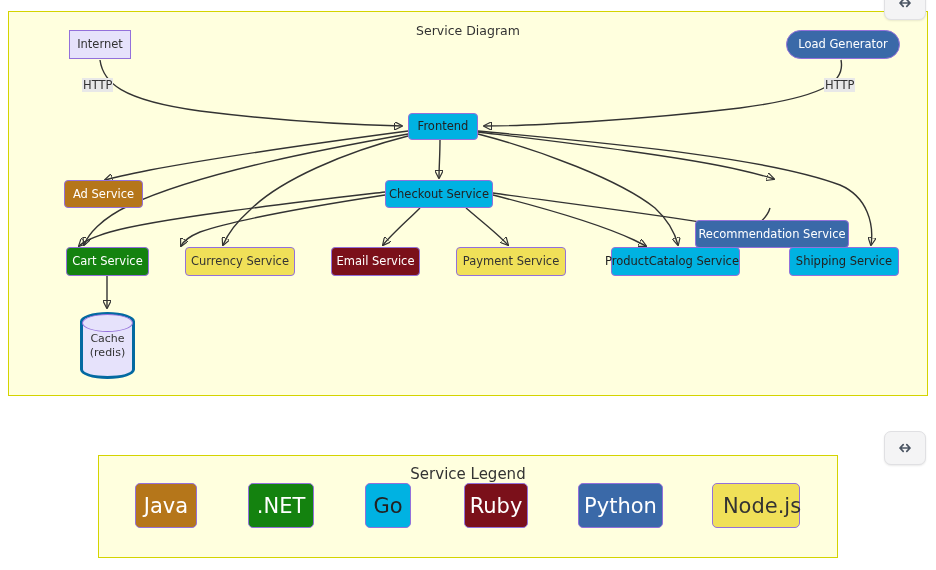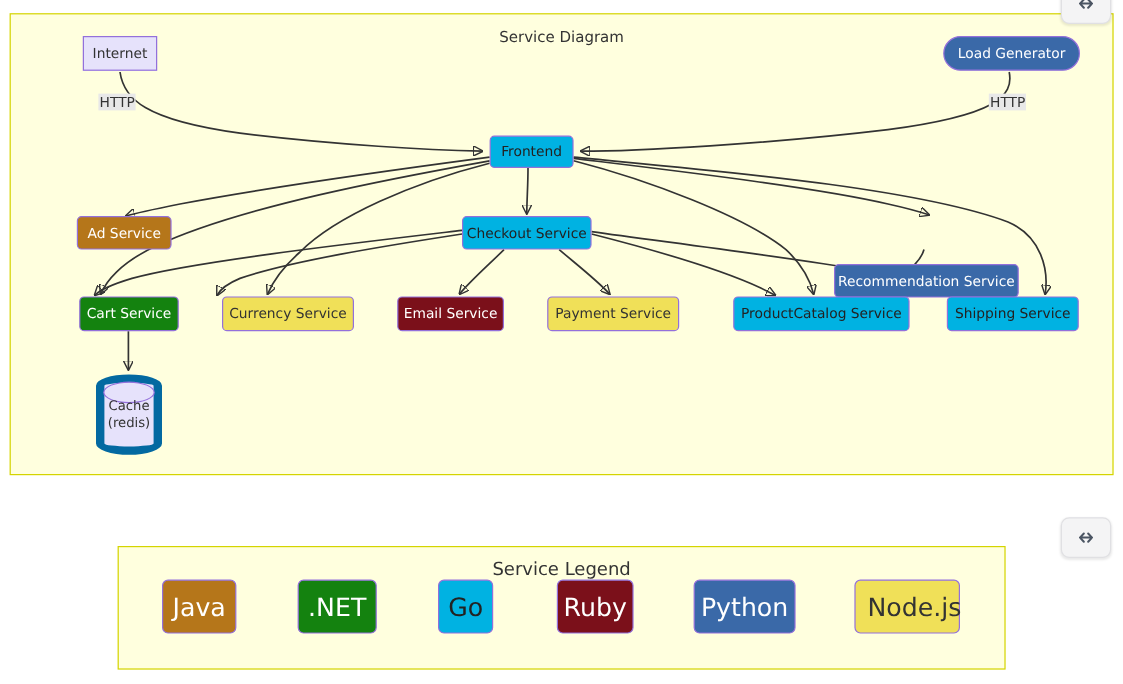--- a/index.html
+++ b/index.html
@@ -74,21 +74,21 @@
     text-align: center;
     font-family: "DejaVu Sans", "Liberation Sans", sans-serif;
   }
   .node.sharp  { border-radius: 0; }
   .node.pill   { border-radius: 18px; }
 
   
   .cyl {
     position: absolute;
     box-sizing: border-box;
-    border: 7px solid #0369a1;
+    border: 3px solid #0369a1;
     background: #e6e2fb;
     border-radius: 50% / 14%;
     display: flex;
     align-items: center;
     justify-content: center;
     text-align: center;
     font-size: 11px;
     color: #333333;
     line-height: 1.25;
     font-family: "DejaVu Sans", "Liberation Sans", sans-serif;
@@ -227,21 +227,21 @@
   </div>
 
   <div class="node" id="node-email" style="left:331px;top:247px;width:89px;height:29px;background:#7b101a;color:#ffffff;">
     <span>Email Service</span>
   </div>
 
   <div class="node" id="node-payment" style="left:456px;top:247px;width:110px;height:29px;background:#f0e058;color:#333333;">
     <span>Payment Service</span>
   </div>
 
-  <div class="node" id="node-productcat" style="left:611px;top:247px;width:147px;height:29px;background:#00b2e2;color:#222222;">
+  <div class="node" id="node-productcat" style="left:611px;top:247px;width:129px;height:29px;background:#00b2e2;color:#222222;justify-content:flex-end;">
     <span>ProductCatalog Service</span>
   </div>
 
   <div class="node" id="node-shipping" style="left:789px;top:247px;width:110px;height:29px;background:#00b2e2;color:#222222;">
     <span>Shipping Service</span>
   </div>
 
   <div class="cyl" id="node-cache" style="left:80px;top:312px;width:55px;height:67px;">
     <span>
       <span>Cache</span><br>

